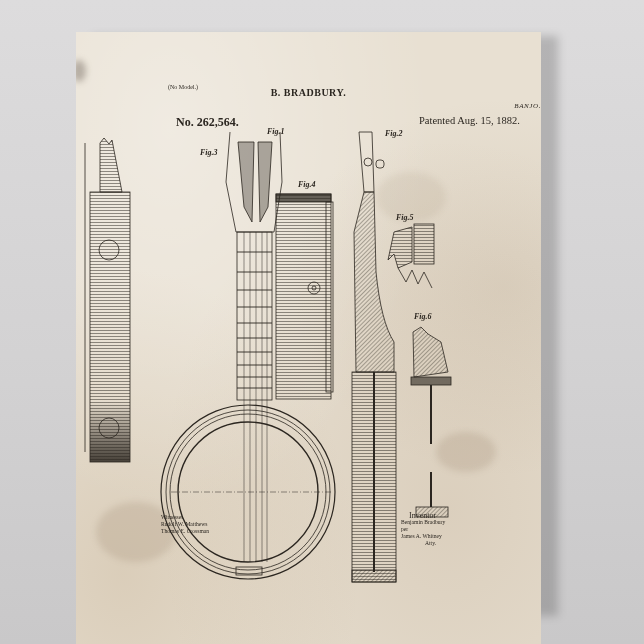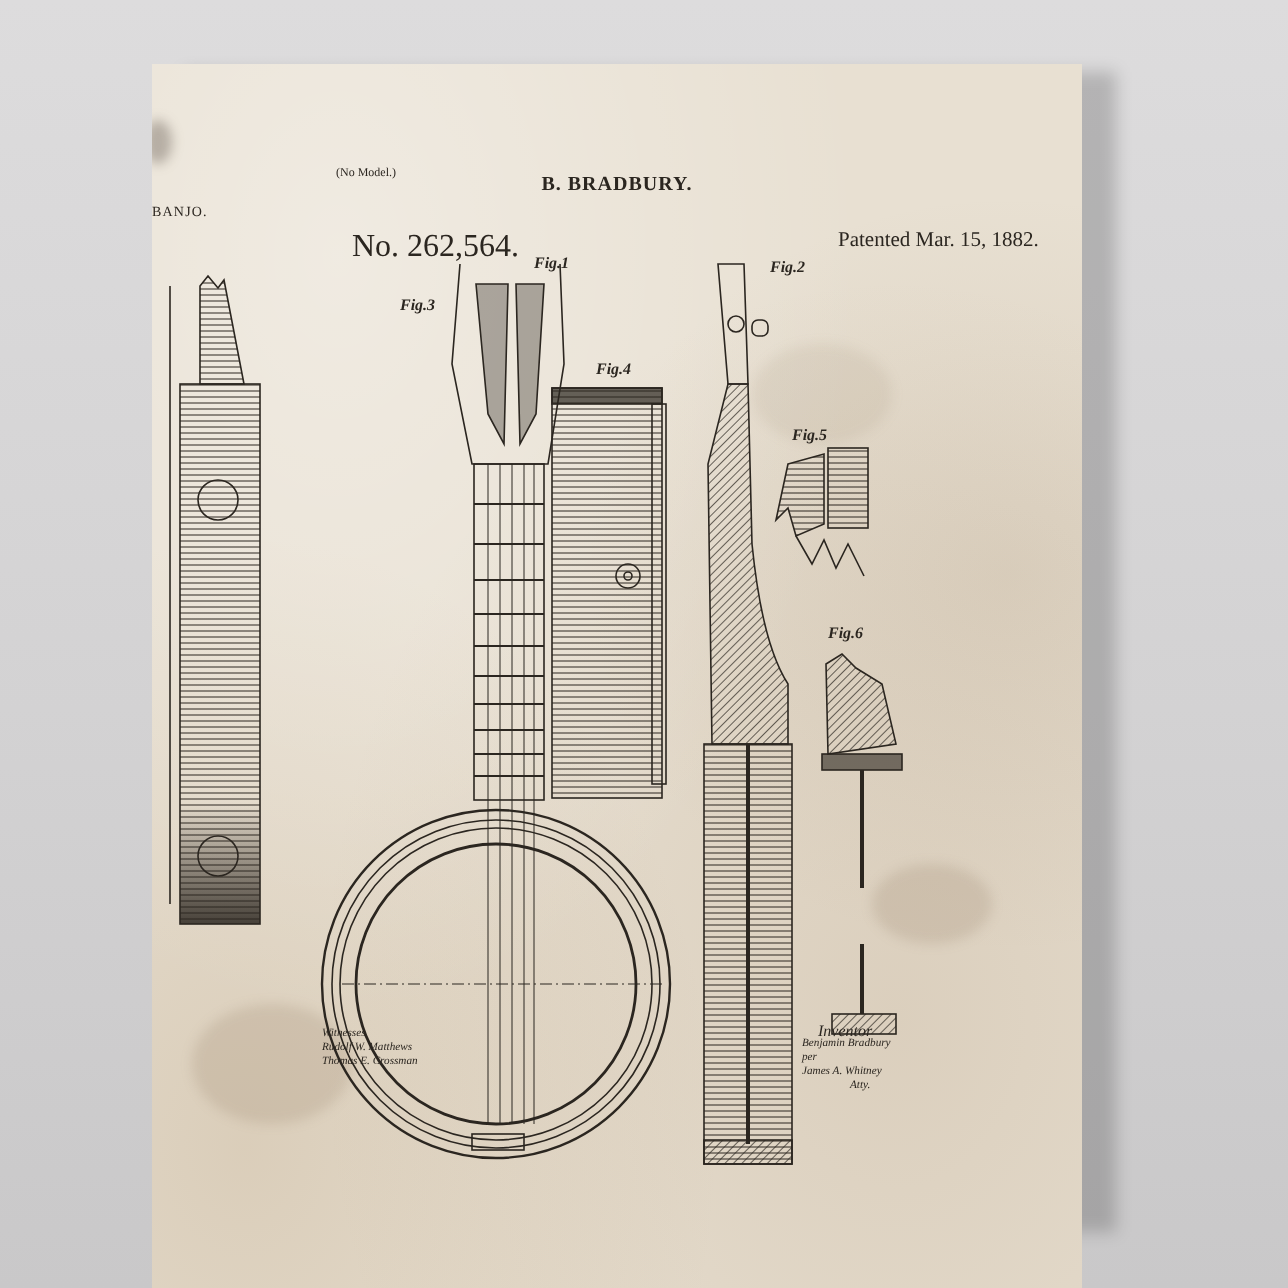--- a/index.html
+++ b/index.html
@@ -13,43 +13,43 @@
             radial-gradient(ellipse at 20% 15%,rgba(255,255,255,0.35),transparent 50%),
             radial-gradient(ellipse at 80% 75%,rgba(160,130,95,0.18),transparent 55%),
             radial-gradient(ellipse at 10% 85%,rgba(170,140,100,0.22),transparent 40%),
             radial-gradient(ellipse at 92% 40%,rgba(150,125,95,0.15),transparent 35%),
             #e8e0d2;
           overflow:hidden;}
   .stain{position:absolute;border-radius:50%;background:rgba(120,95,70,0.15);filter:blur(3px);}
   .txt{position:absolute;color:#2b2620;white-space:nowrap;}
   .nomodel{left:92px;top:52px;font-size:6px;}
   .inventor{left:0;width:100%;text-align:center;top:55px;font-size:10px;letter-spacing:0.5px;font-weight:bold;}
-  .title{left:0;width:100%;text-align:left;top:70px;font-size:7px;letter-spacing:0.6px;}
-  .patno{left:100px;top:83px;font-size:16px;}
+  .title{left:0;width:100%;text-align:right;top:70px;font-size:7px;letter-spacing:0.6px;font-style:italic;}
+  .patno{left:100px;top:83px;font-size:12px;font-weight:bold;}
   .patdate{left:343px;top:83px;font-size:10.5px;}
   .fig{position:absolute;font-style:italic;font-size:8px;color:#2b2620;font-weight:bold;text-align:center;}
-  .sig{position:absolute;font-style:italic;font-size:5.6px;color:#2b2620;line-height:7px;}
+  .sig{position:absolute;font-size:5.6px;color:#2b2620;line-height:7px;}
   svg{position:absolute;left:0;top:0;}
 </style>
 </head>
 <body>
 
 <div class="shadow"></div>
 
 <div class="poster">
   <div class="stain" style="left:-4px;top:28px;width:14px;height:22px;background:rgba(80,70,60,0.35);"></div>
   <div class="stain" style="left:360px;top:400px;width:60px;height:40px;"></div>
   <div class="stain" style="left:20px;top:470px;width:80px;height:60px;"></div>
   <div class="stain" style="left:300px;top:140px;width:70px;height:50px;background:rgba(140,115,85,0.10);"></div>
 
   <div class="txt nomodel">(No Model.)</div>
   <div class="txt inventor">B. BRADBURY.</div>
   <div class="txt title">BANJO.</div>
   <div class="txt patno">No. 262,564.</div>
-  <div class="txt patdate">Patented Mar. 15, 1882.</div>
+  <div class="txt patdate">Patented Aug. 15, 1882.</div>
 
   <div class="fig" style="left:191px;top:95px;">Fig.1</div>
   <div class="fig" style="left:309px;top:97px;">Fig.2</div>
   <div class="fig" style="left:124px;top:104px;margin-top:12px;">Fig.3</div>
   <div class="fig" style="left:222px;top:148px;">Fig.4</div>
   <div class="fig" style="left:320px;top:181px;">Fig.5</div>
   <div class="fig" style="left:338px;top:280px;">Fig.6</div>
 
   <svg width="465" height="579" viewBox="0 0 465 579">
     <defs>

